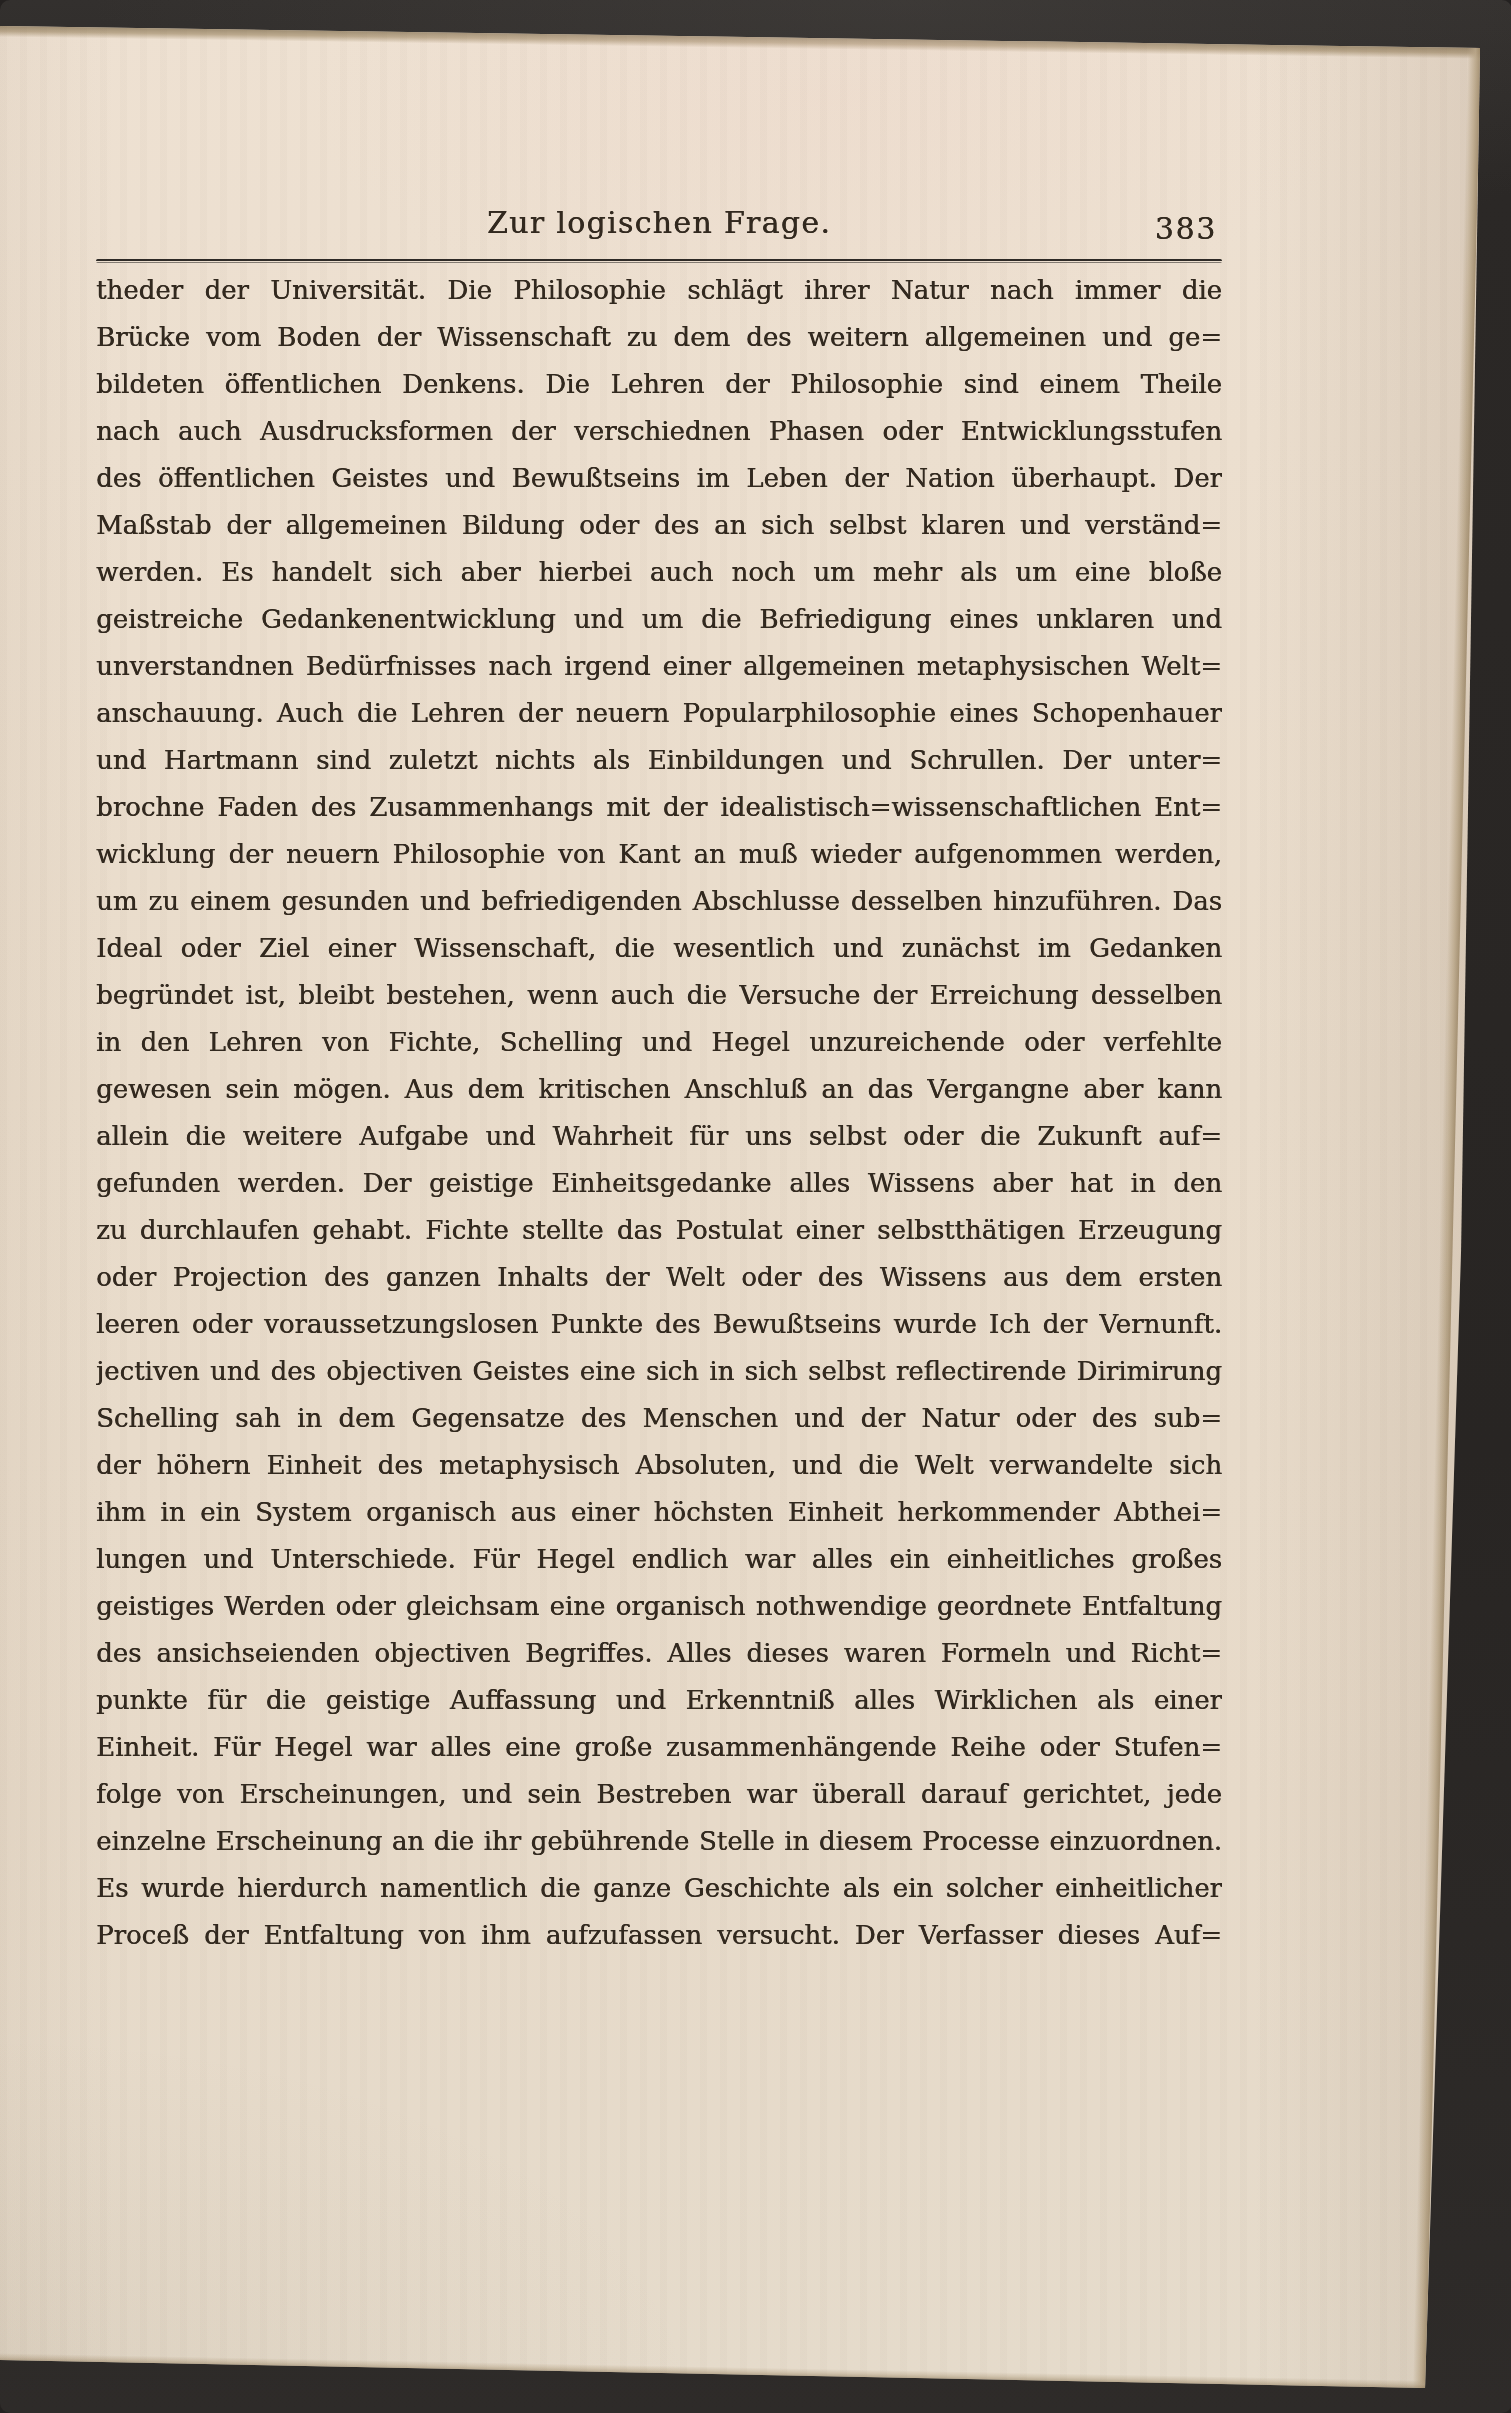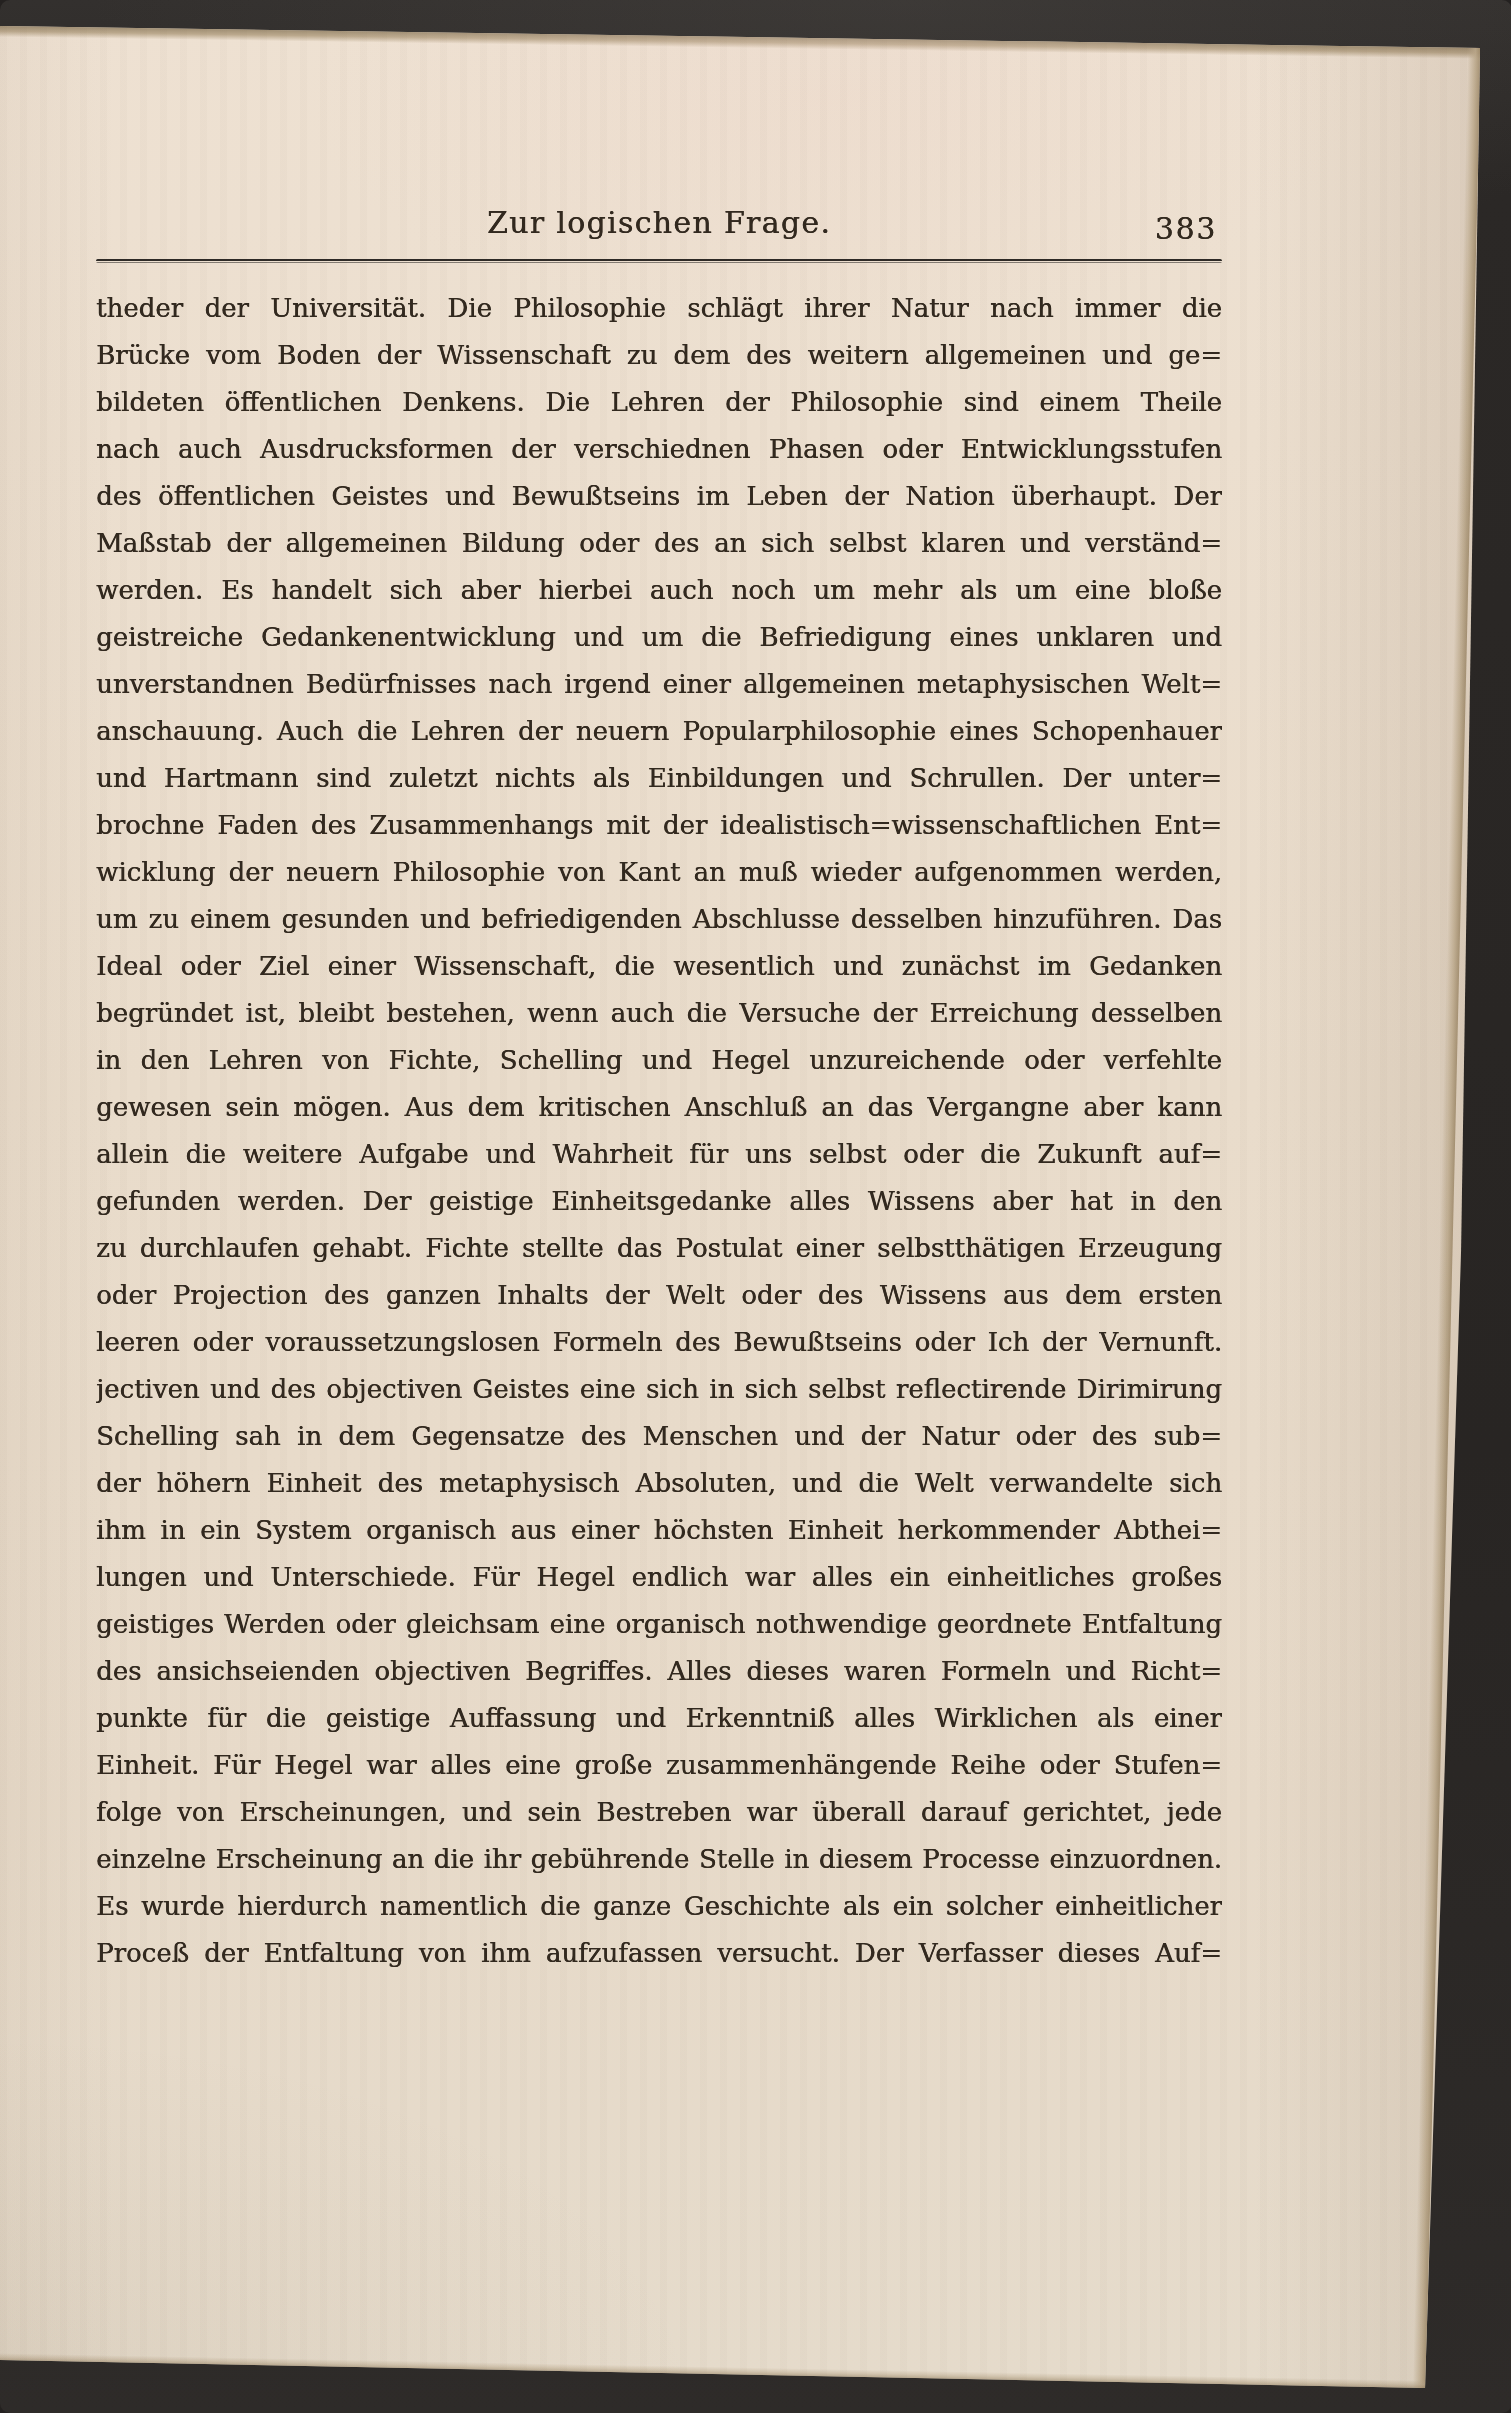--- a/index.html
+++ b/index.html
@@ -93,21 +93,21 @@
     top: 11px;
     letter-spacing: 1.7px;
   }
   .header-rule {
     height: 4.2px;
     margin-top: 6.7px;
     background: linear-gradient(180deg, #2e2a26 0px, #2e2a26 2.1px, rgba(0,0,0,0) 2.1px, rgba(0,0,0,0) 2.9px, rgba(46,42,38,0.55) 2.9px, rgba(46,42,38,0.55) 4.2px);
     border-radius: 1.7px;
   }
   .body-text {
-    margin-top: 22px;
+    margin-top: 4px;
     font-size: 26px;
     text-shadow: 0.4px 0 0 #32291f;
   }
   .line {
     line-height: 47px;
     height: 47px;
     white-space: nowrap0; 
     text-align: justify;
     text-align-last: justify;
     overflow: hidden;
@@ -145,21 +145,21 @@
           <div class="line">wicklung der neuern Philosophie von Kant an muß wieder aufgenommen werden,</div>
           <div class="line">um zu einem gesunden und befriedigenden Abschlusse desselben hinzuführen.  Das</div>
           <div class="line">Ideal oder Ziel einer Wissenschaft, die wesentlich und zunächst im Gedanken</div>
           <div class="line">begründet ist, bleibt bestehen, wenn auch die Versuche der Erreichung desselben</div>
           <div class="line">in den Lehren von Fichte, Schelling und Hegel unzureichende oder verfehlte</div>
           <div class="line">gewesen sein mögen.  Aus dem kritischen Anschluß an das Vergangne aber kann</div>
           <div class="line">allein die weitere Aufgabe und Wahrheit für uns selbst oder die Zukunft auf=</div>
           <div class="line">gefunden werden.  Der geistige Einheitsgedanke alles Wissens aber hat in den</div>
           <div class="line">zu durchlaufen gehabt.  Fichte stellte das Postulat einer selbstthätigen Erzeugung</div>
           <div class="line">oder Projection des ganzen Inhalts der Welt oder des Wissens aus dem ersten</div>
-          <div class="line">leeren oder voraussetzungslosen Formeln des Bewußtseins oder Ich der Vernunft.</div>
+          <div class="line">leeren oder voraussetzungslosen Punkte des Bewußtseins wurde Ich der Vernunft.</div>
           <div class="line">jectiven und des objectiven Geistes eine sich in sich selbst reflectirende Dirimirung</div>
           <div class="line">Schelling sah in dem Gegensatze des Menschen und der Natur oder des sub=</div>
           <div class="line">der höhern Einheit des metaphysisch Absoluten, und die Welt verwandelte sich</div>
           <div class="line">ihm in ein System organisch aus einer höchsten Einheit herkommender Abthei=</div>
           <div class="line">lungen und Unterschiede.  Für Hegel endlich war alles ein einheitliches großes</div>
           <div class="line">geistiges Werden oder gleichsam eine organisch nothwendige geordnete Entfaltung</div>
           <div class="line">des ansichseienden objectiven Begriffes.  Alles dieses waren Formeln und Richt=</div>
           <div class="line">punkte für die geistige Auffassung und Erkenntniß alles Wirklichen als einer</div>
           <div class="line">Einheit.  Für Hegel war alles eine große zusammenhängende Reihe oder Stufen=</div>
           <div class="line">folge von Erscheinungen, und sein Bestreben war überall darauf gerichtet, jede</div>

